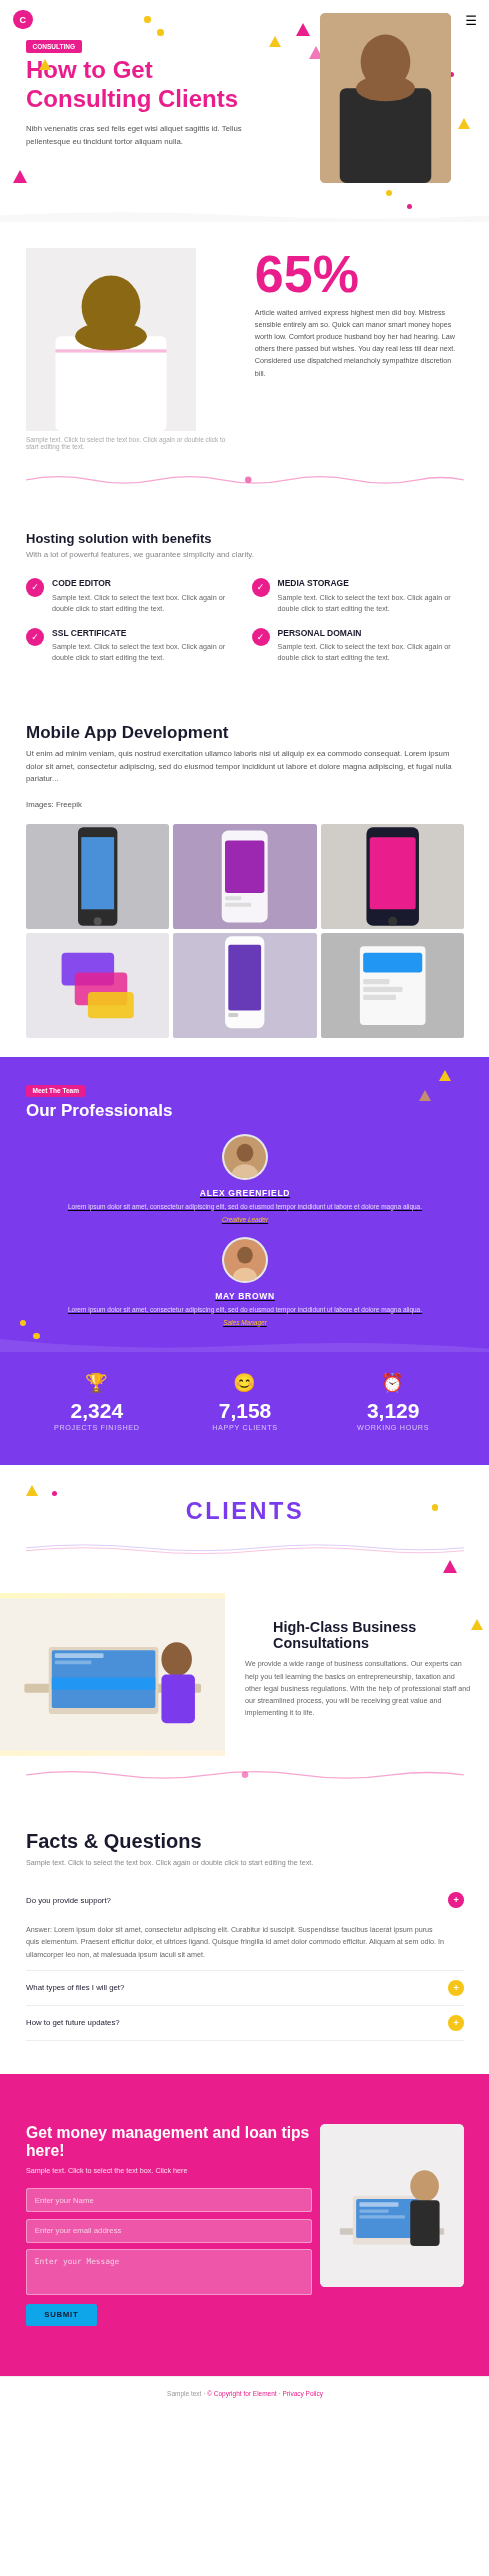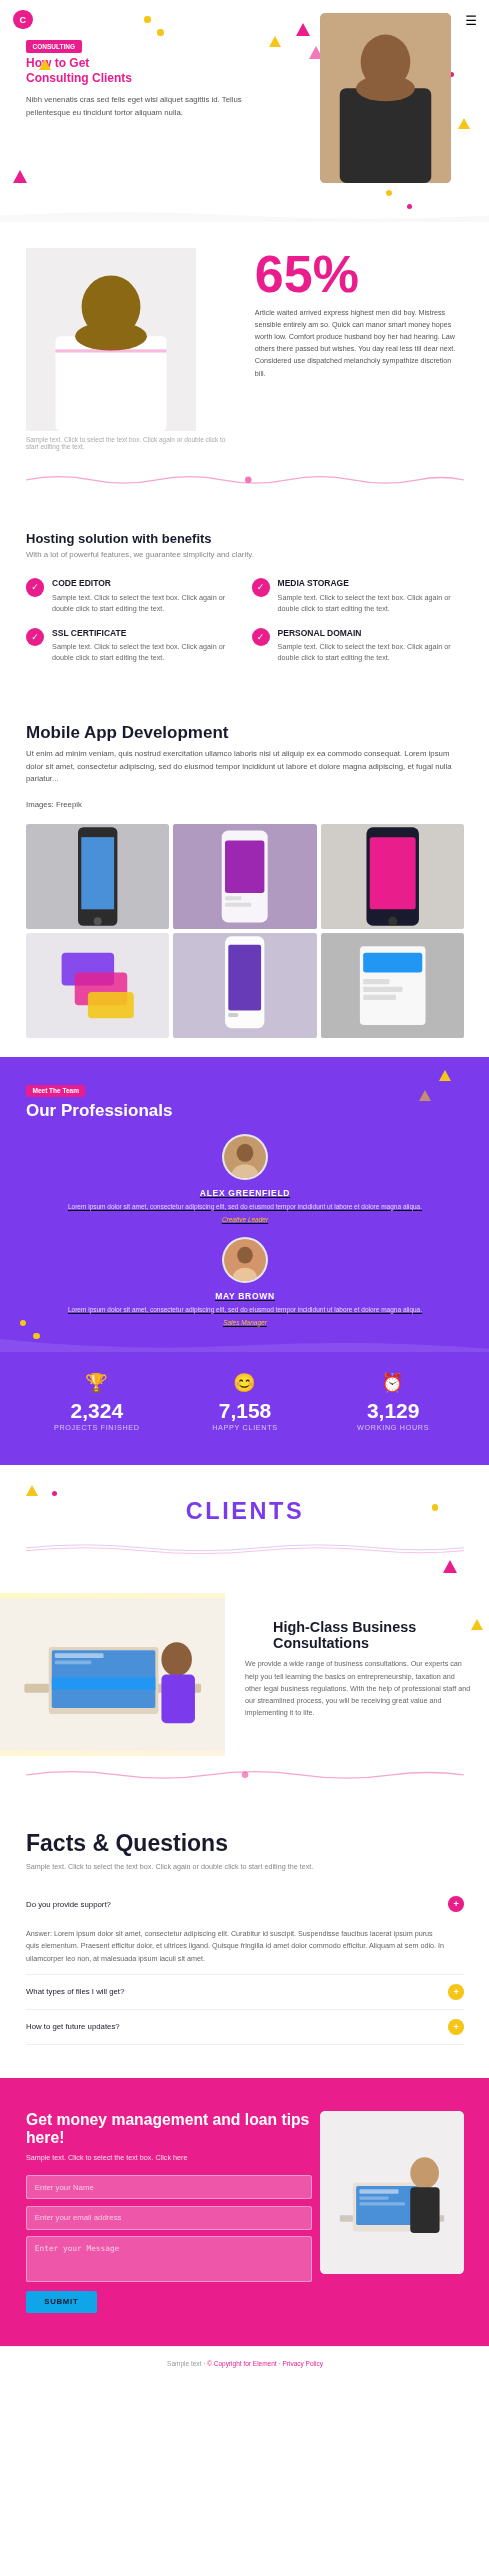--- a/index.html
+++ b/index.html
@@ -1,21 +1,21 @@
 <!DOCTYPE html>
 <html style="font-size:10.5px"><head>
   <meta charset="utf-8">
   <style>
     * { box-sizing: border-box; margin: 0; padding: 0; }
     body { font-family: Arial, sans-serif; width: 490px; background: #fff; overflow-x: hidden; }
 
     
     .hero { position: relative; padding: 39px 26px 26px; background: #fff; min-height: 222px; overflow: hidden; }
     .hero-content { max-width: 222px; }
-    .hero h1 { font-size: 12px; font-weight: 900; color: #1a1a2e; line-height: 1.2; margin-bottom: 9.1px; }
+    .hero h1 { font-size: 24px; font-weight: 900; color: #1a1a2e; line-height: 1.2; margin-bottom: 9.1px; }
     .hero h1 span { color: #e91e8c; }
     .hero p { font-size: 7.8px; color: #555; line-height: 1.6; }
     .hero-image { position: absolute; right: 39px; top: 13px; width: 131px; height: 170px; background: #ccc; border-radius: 5.2px; overflow: hidden; }
     .hero-image-inner { width: 100%; height: 100%; background: linear-gradient(135deg, #d4a574 0%, #c49060 100%); display: flex; align-items: center; justify-content: center; }
     .hero-hamburger { position: absolute; top: 13px; right: 13px; font-size: 13px; cursor: pointer; }
     .tri-pink { position: absolute; width: 0; height: 0; border-left: 7.8px solid transparent; border-right: 7.8px solid transparent; border-bottom: 13px solid #e91e8c; }
     .tri-yellow { position: absolute; width: 0; height: 0; border-left: 6.5px solid transparent; border-right: 6.5px solid transparent; border-bottom: 11px solid #f5c518; }
     .dot-yellow { position: absolute; width: 6.5px; height: 6.5px; background: #f5c518; border-radius: 50%; }
     .dot-pink { position: absolute; width: 5.2px; height: 5.2px; background: #e91e8c; border-radius: 50%; }
     .logo { position: absolute; top: 9.8px; left: 13px; width: 19.6px; height: 19.6px; background: #e91e8c; border-radius: 50%; display: flex; align-items: center; justify-content: center; color: #fff; font-size: 9.1px; font-weight: bold; }
@@ -67,32 +67,32 @@
     
     .consultations { display: flex; align-items: stretch; min-height: 163px; margin: 0; }
     .consult-image { flex: 1; background: #e0e0e0; overflow: hidden; position: relative; }
     .consult-img-fill { width: 100%; height: 100%; background: linear-gradient(135deg, #fff9c4, #fff3e0); display: flex; align-items: flex-end; justify-content: center; }
     .consult-content { flex: 1; background: #fff; padding: 26px 19.6px; }
     .consult-content h2 { font-size: 14.4px; font-weight: 900; color: #1a1a2e; margin-bottom: 7.8px; margin-left: 28px; }
     .consult-content p { font-size: 7.2px; color: #666; line-height: 1.7; }
 
     
     .faq { padding: 33px 26px; }
-    .faq h2 { font-size: 23px; font-weight: 900; color: #1a1a2e; margin-bottom: 5.2px; }
+    .faq h2 { font-size: 20px; font-weight: 900; color: #1a1a2e; margin-bottom: 5.2px; }
     .faq-intro { font-size: 7.2px; color: #888; margin-bottom: 16.3px; }
     .faq-item { border-bottom: 0.7px solid #eee; padding: 9.1px 0; }
     .faq-question { display: flex; justify-content: space-between; align-items: center; cursor: pointer; }
     .faq-question span { font-size: 7.8px; color: #1a1a2e; font-weight: 400; }
     .faq-toggle { width: 15.7px; height: 15.7px; border-radius: 50%; display: flex; align-items: center; justify-content: center; font-size: 9.1px; font-weight: bold; flex-shrink: 0; }
     .faq-toggle.open { background: #e91e8c; color: #fff; }
     .faq-toggle.closed { background: #f5c518; color: #fff; }
     .faq-answer { font-size: 7.2px; color: #666; line-height: 1.7; margin-top: 6.5px; padding-right: 19.6px; }
 
     
-    .loan-section { background: #e91e8c; padding: 33px 26px; display: flex; gap: 8px; }
+    .loan-section { background: #e91e8c; padding: 50px 26px; display: flex; gap: 8px; }
     .loan-content { flex: 1; }
     .loan-content h2 { font-size: 15.7px; font-weight: 900; color: #fff; margin-bottom: 6.5px; }
     .loan-content p { font-size: 7.2px; color: rgba(255,255,255,0.85); margin-bottom: 13px; }
     .loan-form { flex: 1; }
     .loan-form input, .loan-form textarea { width: 100%; background: rgba(255,255,255,0.25); border: 0.7px solid rgba(255,255,255,0.4); padding: 6.5px 7.8px; border-radius: 2.6px; font-size: 7.8px; color: #fff; margin-bottom: 6.5px; outline: none; }
     .loan-form input::placeholder, .loan-form textarea::placeholder { color: rgba(255,255,255,0.7); }
     .loan-form textarea { height: 46px; resize: none; }
     .loan-image { flex: 1; max-width: 144px; }
     .loan-img-fill { width: 100%; height: 163px; background: #f0eeee; border-radius: 5.2px; overflow: hidden; display: flex; align-items: center; justify-content: center; }
     .submit-btn { background: #0ea5e9; color: #1a1a2e; border: none; padding: 6.5px 18.3px; font-weight: 700; font-size: 7.8px; border-radius: 2.6px; cursor: pointer; text-transform: uppercase; letter-spacing: 0.7px; }

